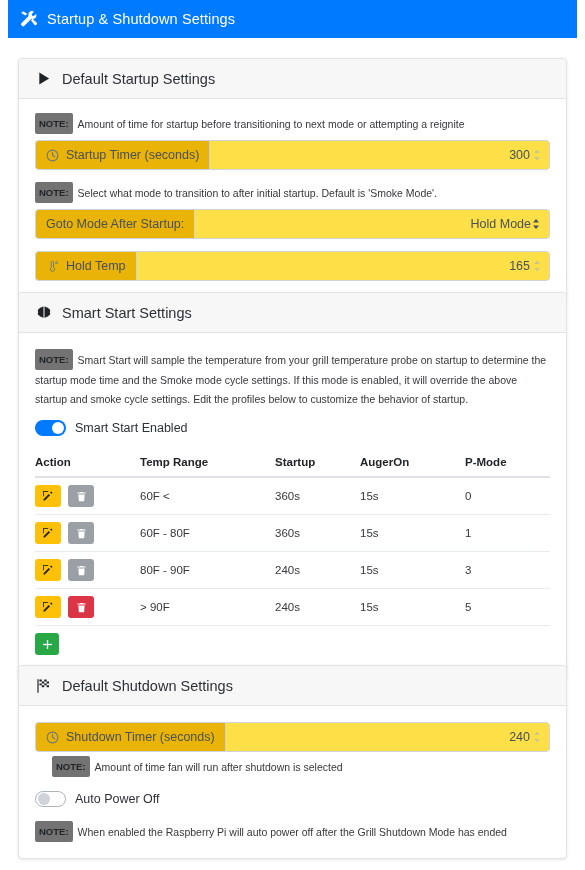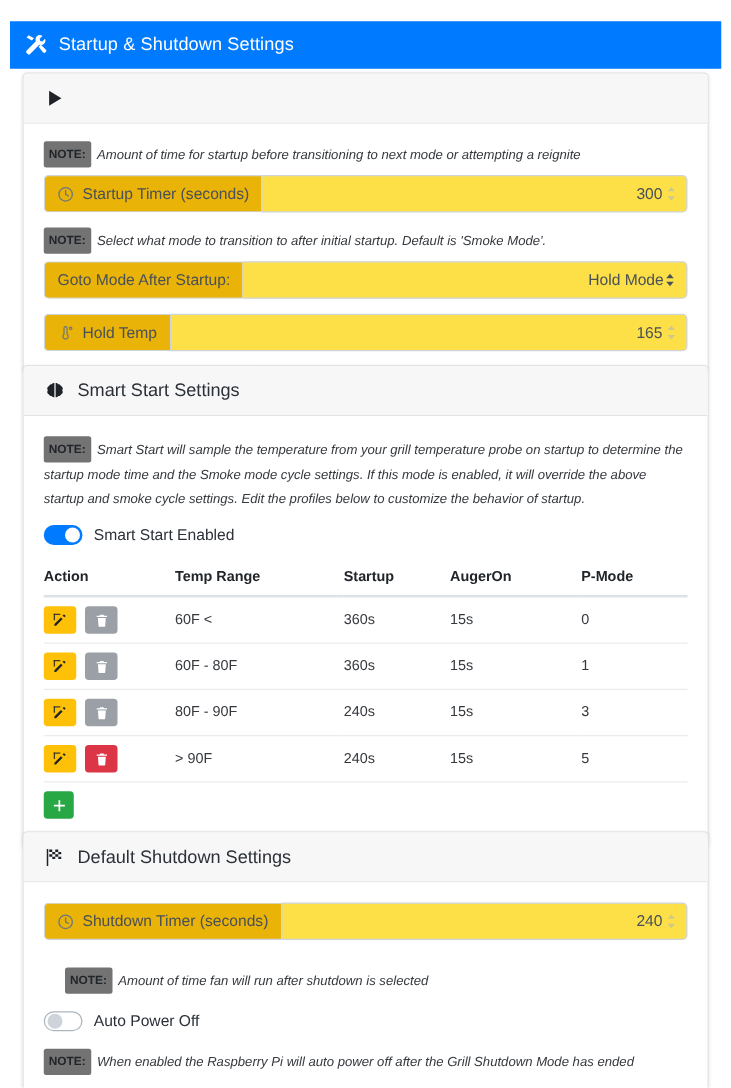--- a/index.html
+++ b/index.html
@@ -11,21 +11,21 @@
     overflow: hidden;
   }
   .page {
     position: relative;
     width: 585px; height: 870px;
     background: #ffffff;
   }
   
   .app-header {
     position: absolute;
-    left: 8px; top: 17px;
+    left: 8px; top: 0;
     width: 569px; height: 38px;
     background: #007bff;
     color: #ffffff;
     display: flex;
     align-items: center;
     padding-left: 12px;
   }
   .app-header .hdr-icon {
     width: 18px; height: 18px;
     display: inline-flex;
@@ -83,21 +83,20 @@
     color: #212529;
     font-size: 9.5px;
     font-weight: bold;
     padding: 2px 4px 2px 4px;
     border-radius: 2px;
     vertical-align: 1px;
     margin-right: 5px;
   }
   .note-text {
     font-size: 10.5px;
-    font-style: italic;
     color: #35383d;
   }
   .note-multi .note-text { line-height: 18px; }
 
   
   .input-group {
     display: flex;
     align-items: stretch;
     height: 30px;
     margin-bottom: 12px;
@@ -235,20 +234,21 @@
     <span class="hdr-title">Startup &amp; Shutdown Settings</span>
   </div>
 
   <div class="card" style="top:58px;">
     <div class="card-head">
       <span class="sec-icon">
         <svg viewBox="0 0 16 16" width="15" height="15" fill="#1f2328">
           <path d="M3.5 1.6v12.8L14 8z"></path>
         </svg>
       </span>
+      <span class="sec-title">Default Startup Settings</span>
     </div>
     <div class="card-body">
 
       <div class="note-line">
         <span class="note-badge">NOTE:</span><span class="note-text">Amount of time for startup before transitioning to next mode or attempting a reignite</span>
       </div>
 
       <div class="input-group">
         <div class="ig-label">
           <span class="ig-ico">
@@ -453,21 +453,21 @@
       <span class="sec-icon">
         <svg viewBox="0 0 16 16" width="16" height="16" fill="#1f2328">
           <path d="M1.4 1.2h1.2v13.6H1.4z"></path>
           <path d="M3.4 1.6h2.4v1.9H3.4zM8.2 1.6h2.4v1.9H8.2zM5.8 3.5h2.4v1.9H5.8zM10.6 3.5H13v1.9h-2.4zM3.4 5.4h2.4v1.9H3.4zM8.2 5.4h2.4v1.9H8.2zM5.8 7.3h2.4v1.9H5.8zM10.6 7.3H13v1.9h-2.4z"></path>
         </svg>
       </span>
       <span class="sec-title">Default Shutdown Settings</span>
     </div>
     <div class="card-body" style="padding-top:16px;">
 
-      <div class="input-group" style="margin-bottom:22px;">
+      <div class="input-group" style="margin-bottom:4px;">
         <div class="ig-label">
           <span class="ig-ico">
             <svg viewBox="0 0 16 16" width="13" height="13" fill="none" stroke="#6c757d" stroke-width="1.3">
               <circle cx="8" cy="8" r="6.6"></circle>
               <path d="M8 4.2V8l2.7 1.6" stroke-linecap="round"></path>
             </svg>
           </span>
           <span>Shutdown Timer (seconds)</span>
         </div>
         <div class="ig-field">

